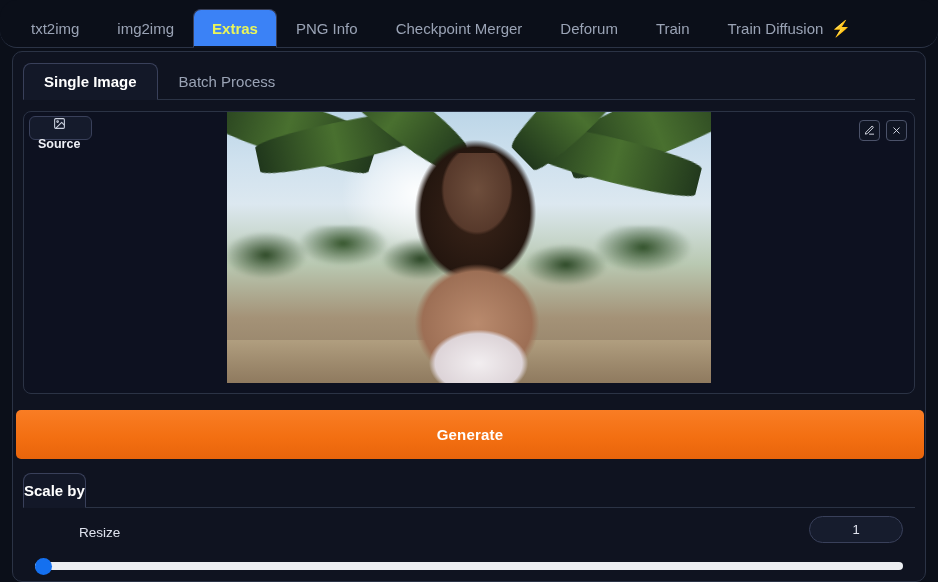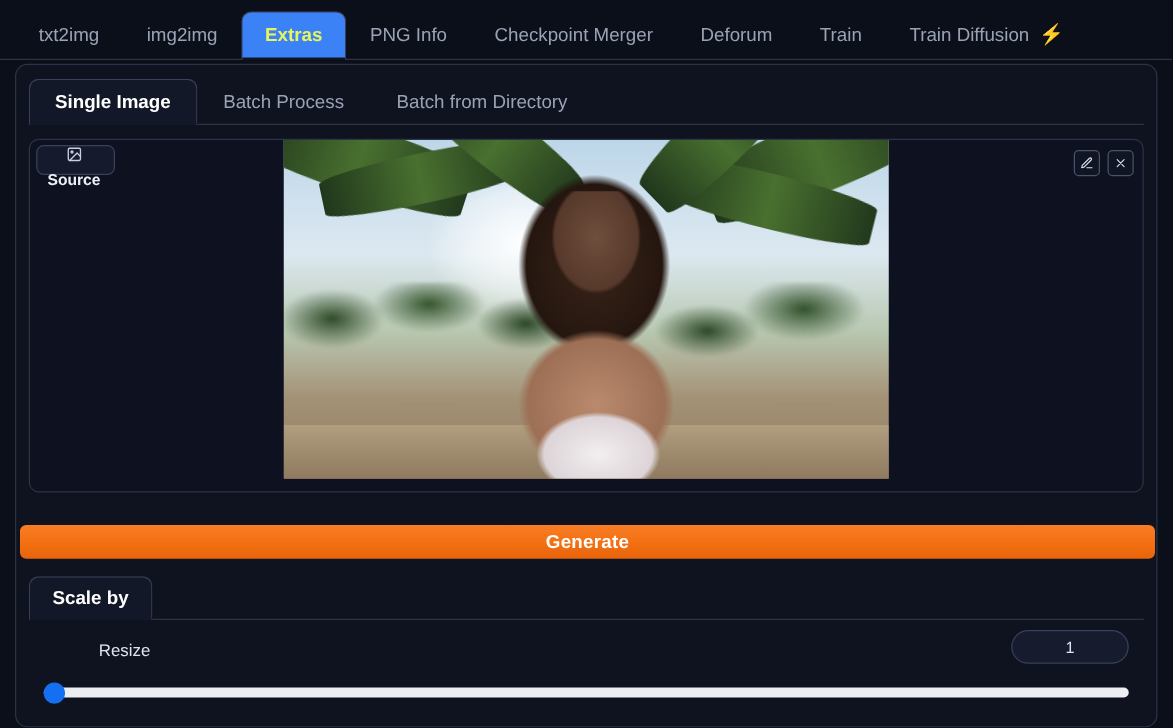--- a/index.html
+++ b/index.html
@@ -23,20 +23,21 @@
   
   .topbar {
     position: absolute;
     left: 0; top: 0;
     width: 938px; height: 48px;
     background: #0b0f19;
     border-bottom: 1px solid #2b3345;
     display: flex;
     align-items: flex-end;
     padding-left: 12px;
+    border-radius: 17px;
   }
   .top-tab {
     position: relative;
     height: 38px;
     padding: 0 18px;
     display: flex;
     align-items: center;
     font-size: 15px;
     color: #9aa3b5;
     background: transparent;
@@ -235,22 +236,22 @@
     left: 50%; bottom: 0;
     transform: translateX(-42%);
     width: 120px; height: 66px;
     background: radial-gradient(ellipse 62px 42px at 50% 70%, #f2eef0 0%, #ddd4d8 70%, rgba(221,212,216,0) 80%);
   }
 
   
   .generate-btn {
     display: block;
     width: 908px;
-    height: 27px;
-    margin: 26px 3px 0 3px;
+    height: 49px;
+    margin: 16px 3px 0 3px;
     background: linear-gradient(180deg, #f97d24 0%, #f36f12 55%, #e8640b 100%);
     border: none;
     border-radius: 5px;
     color: #ffffff;
     font-family: "Liberation Sans", sans-serif;
     font-size: 15px;
     font-weight: bold;
     letter-spacing: .2px;
     cursor: pointer;
   }
@@ -259,21 +260,21 @@
   .scale-panel {
     margin: 13px 10px 0 10px;
   }
   .scale-tabs {
     position: relative;
     height: 36px;
     border-bottom: 1px solid #2b3345;
     display: flex;
     align-items: flex-end;
   }
-  .scale-tabs .sub-tab { height: 34px; padding: 0 18px; }
+  .scale-tabs .sub-tab { height: 34px; padding: 0 0; }
 
   .slider-row {
     padding: 12px 12px 0 12px;
     position: relative;
   }
   .slider-head {
     position: relative;
     height: 26px;
   }
   .slider-label {
@@ -351,23 +352,20 @@
   </div>
 
   <div class="outer-panel">
 
     <div class="subtabs">
       <div class="sub-tab active">
         <span>Single Image</span>
       </div>
       <div class="sub-tab">
         <span>Batch Process</span>
-      </div>
-      <div class="sub-tab">
-        <span>Batch from Directory</span>
       </div>
     </div>
 
     <div class="source-panel">
 
       <div class="source-chip">
         <span>
           <svg width="13" height="13" viewBox="0 0 24 24" fill="none" stroke="#c9cfdd" stroke-width="2" stroke-linecap="round" stroke-linejoin="round">
             <rect x="3" y="3" width="18" height="18" rx="2"></rect>
             <circle cx="8.5" cy="8.5" r="1.5"></circle>

